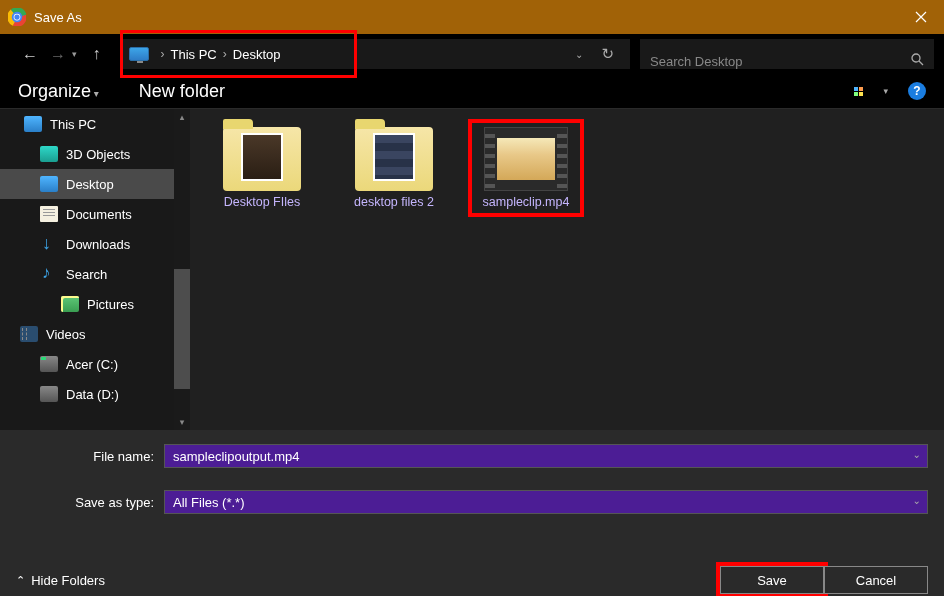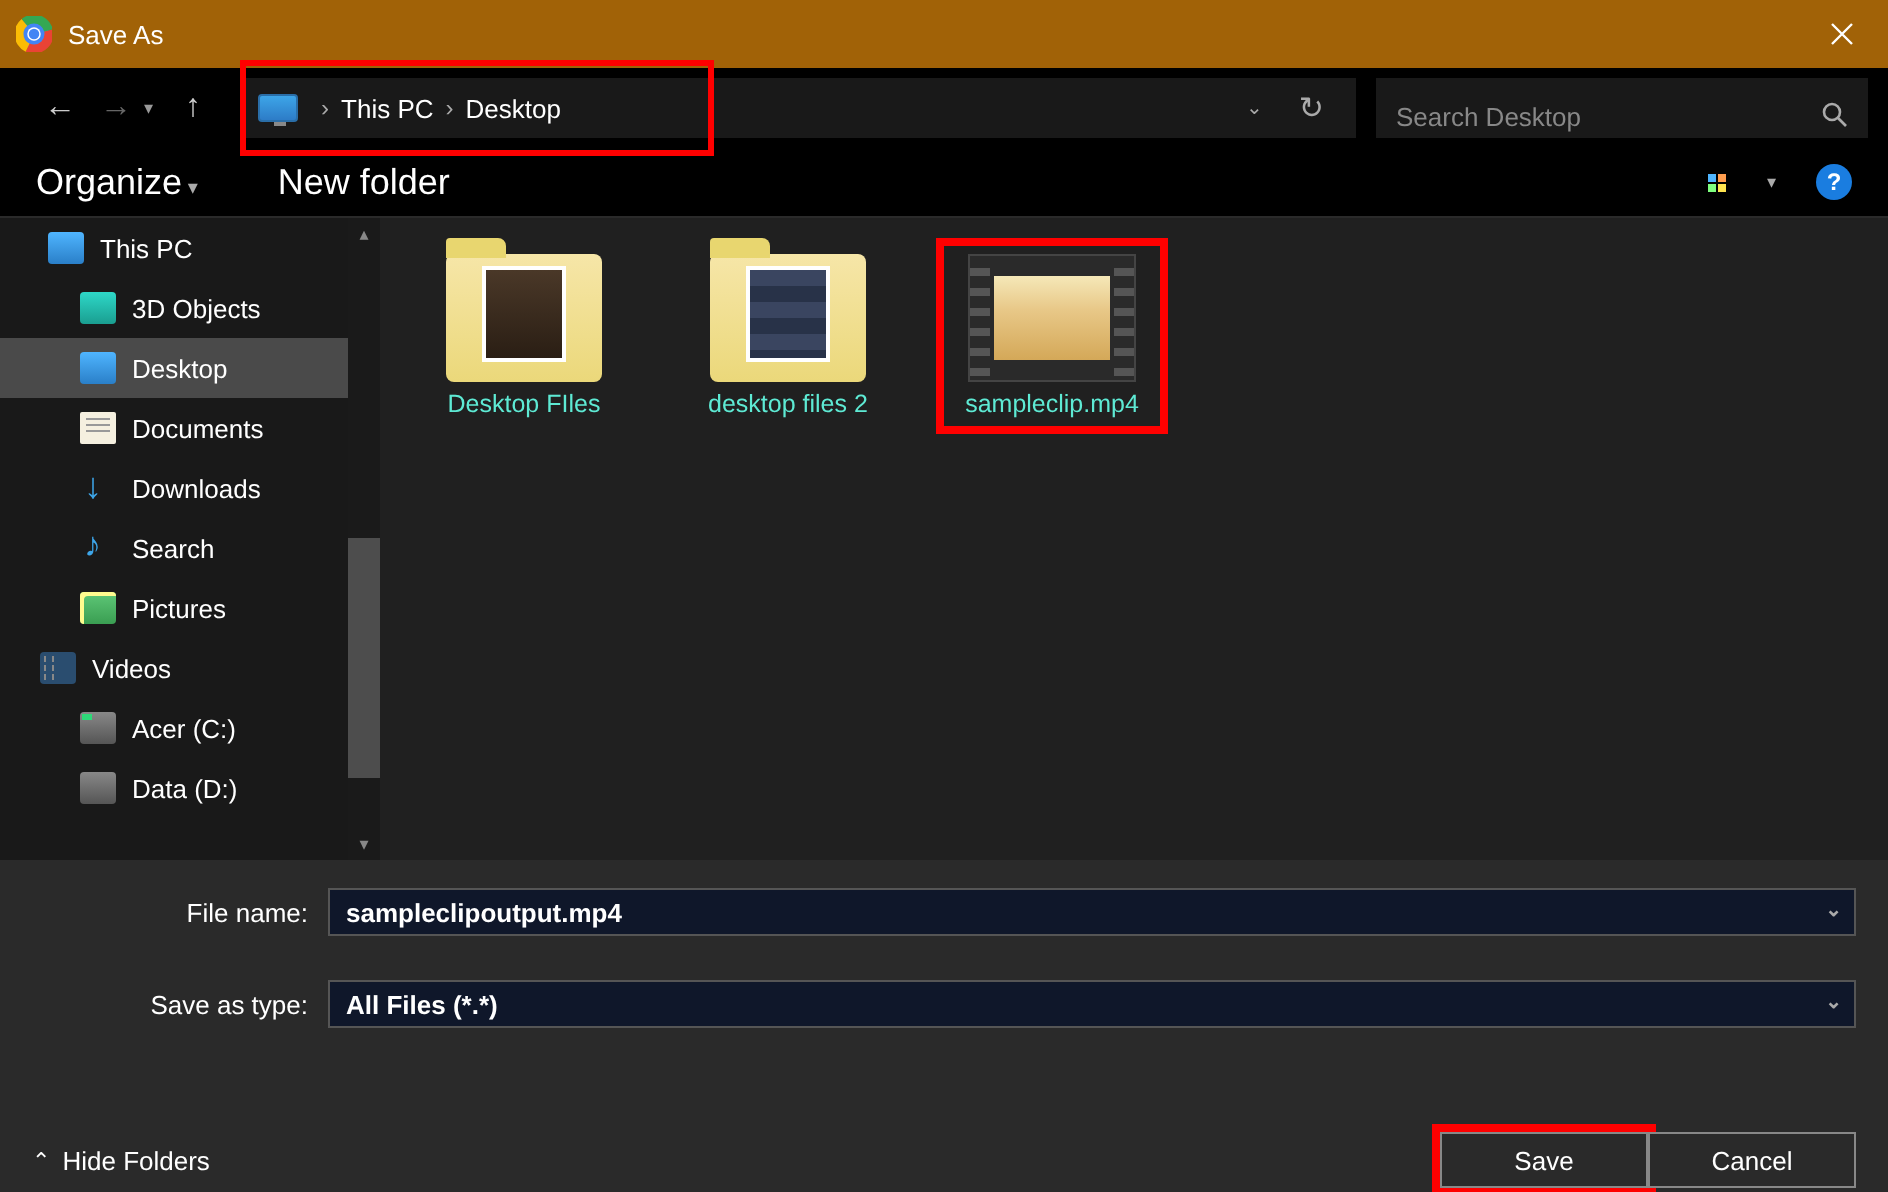--- a/index.html
+++ b/index.html
@@ -90,24 +90,24 @@
   margin-left: auto;
   color: #aaa; font-size: 10px;
   padding: 0 8px;
 }
 .address-refresh {
   color: #aaa; font-size: 15px;
   padding: 0 10px;
 }
 
 .search-bar {
-  width: 246px; height: 30px;
+  width: 294px; height: 30px;
   background: #191919;
-  display: flex; align-items: flex-start;
-  padding: 12px 10px;
+  display: flex; align-items: flex-end;
+  padding: 0 10px;
 }
 .search-bar .placeholder { color: #888; flex: 1; }
 .search-bar .search-icon { color: #aaa; font-size: 13px; }
 
 
 .toolrow {
   height: 34px;
   display: flex; align-items: center;
   padding: 0 18px;
   gap: 12px;
@@ -197,21 +197,21 @@
   padding: 14px 18px;
   display: flex;
   gap: 24px;
   align-items: flex-start;
 }
 .file-item {
   width: 108px;
   display: flex; flex-direction: column; align-items: center;
   text-align: center;
   font-size: 12.5px;
-  color: #5eead4;
+  color: #c4b5fd;
   gap: 4px;
   position: relative;
   padding: 4px;
 }
 .file-item.highlighted {
   outline: 4px solid #ff0000;
   outline-offset: 0;
 }
 .folder-icon {
   width: 78px; height: 64px;
@@ -258,27 +258,26 @@
   margin-bottom: 22px;
 }
 .form-label {
   width: 148px; text-align: right;
   padding-right: 10px;
   color: #fff; font-size: 13px;
 }
 .form-input {
   flex: 1;
   height: 24px;
-  background: #0f172a;
+  background: #4c1d95;
   border: 1px solid #555;
   display: flex; align-items: center;
   padding: 0 8px;
   color: #fff; font-size: 13px;
   position: relative;
-  font-weight: bold;
 }
 .form-input .chev {
   position:absolute; right:6px; top:4px;
   color:#aaa; font-size:10px;
 }
 
 .footer {
   display: flex; align-items: center;
   padding: 20px 16px 14px;
   background: #2a2a2a;
@@ -385,21 +384,21 @@
       <span>Documents</span>
     </div>
     <div class="tree-item" style="padding-left:40px;">
       <div class="ico ico-dl"></div>
       <span>Downloads</span>
     </div>
     <div class="tree-item" style="padding-left:40px;">
       <div class="ico ico-music"></div>
       <span>Search</span>
     </div>
-    <div class="tree-item" style="padding-left:40px;">
+    <div class="tree-item" style="padding-left:61px;">
       <div class="ico ico-pic"></div>
       <span>Pictures</span>
     </div>
     <div class="tree-item" style="padding-left:20px;">
       <div class="ico ico-vid"></div>
       <span>Videos</span>
     </div>
     <div class="tree-item" style="padding-left:40px;">
       <div class="ico ico-drive acer"></div>
       <span>Acer (C:)</span>

